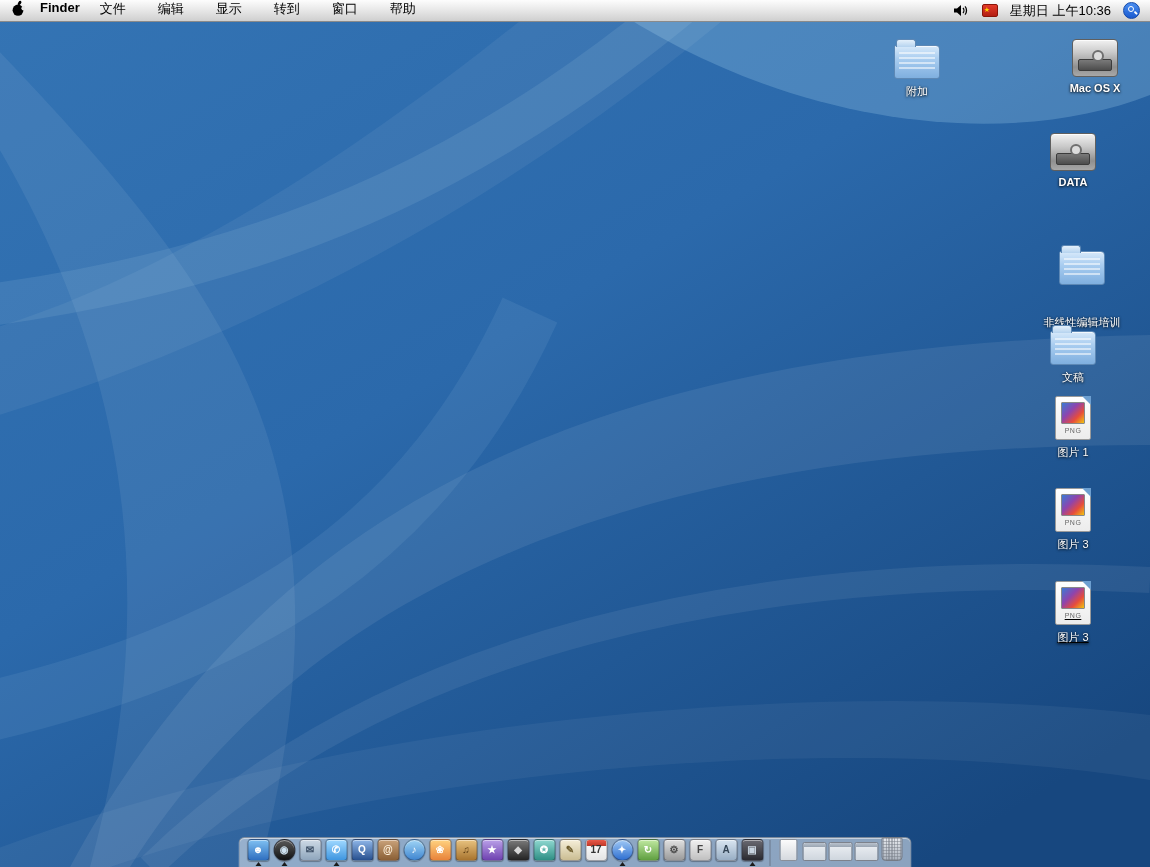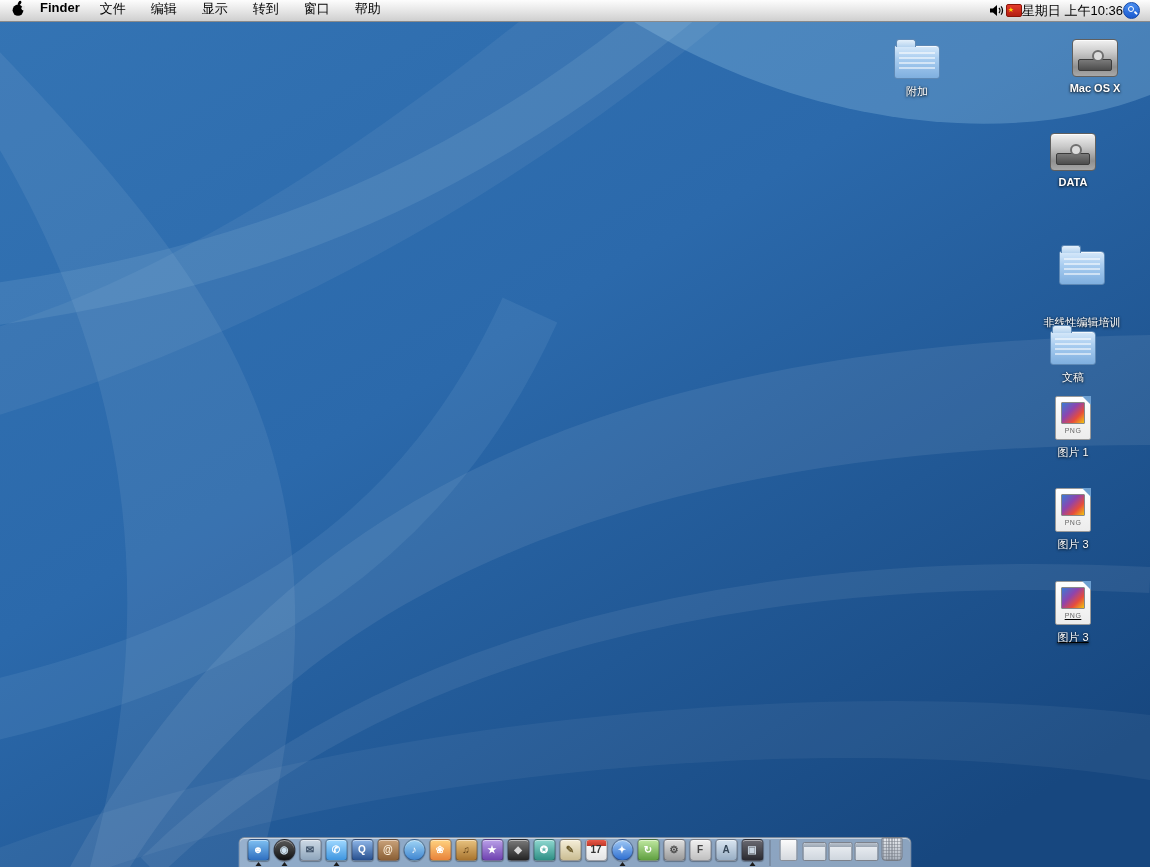--- a/index.html
+++ b/index.html
@@ -12,23 +12,23 @@
   
   .menubar {
     position:absolute; left:0; top:0; width:1150px; height:22px; z-index:20;
     background:linear-gradient(180deg,#fdfdfd 0%,#e9e9e9 45%,#cfcfcf 100%);
     border-bottom:1px solid #8a8a8a;
     display:flex; padding:0 10px;
     font-size:13px; color:#000;
   }
   .apple-logo { width:16px; height:17px; display:flex; align-items:center; justify-content:center; margin-right:14px; }
   .app-name { font-weight:bold; margin-right:20px; }
-  .menubar-menus { display:flex; gap:25px; }
+  .menubar-menus { display:flex; gap:32px; }
   .menu-item { cursor:default; }
-  .menubar-right { margin-left:auto; display:flex; align-items:center; }
+  .menubar-right { margin-left:auto; display:flex; align-items:center; gap:12px; }
   .volume-icon { display:flex; align-items:center; }
   .input-flag {
     width:16px; height:13px; border-radius:2px;
     background:linear-gradient(180deg,#e33a2a,#b31e12);
     border:1px solid #8a1408; display:flex; align-items:flex-start; justify-content:flex-start;
     font-size:7px; color:#ffd700; line-height:7px; padding:1px;
   }
   .clock { font-size:13px; }
   .spotlight {
     width:17px; height:17px; border-radius:50%;

